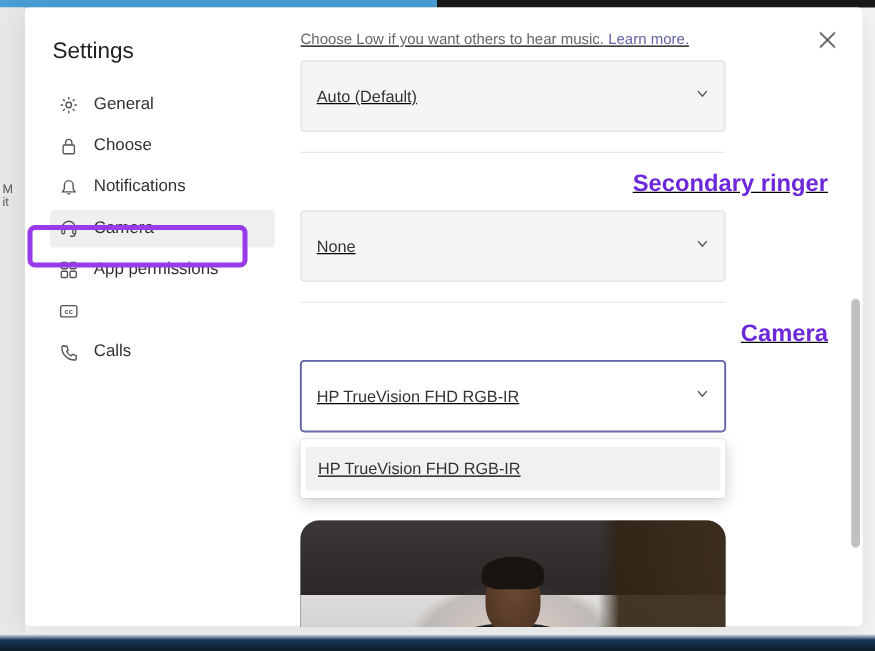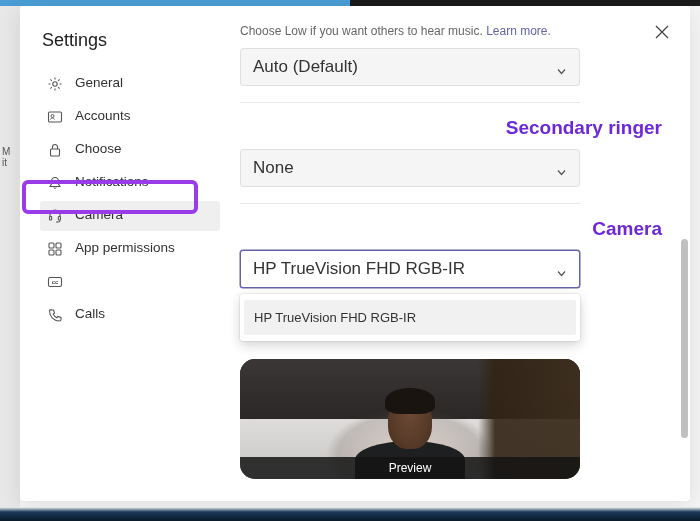--- a/index.html
+++ b/index.html
@@ -88,41 +88,42 @@
       border: 4px solid #9a3be9;
       border-radius: 6px;
       pointer-events: none;
       z-index: 10;
     }
     .content {
       flex: 1;
       padding: 18px 28px 10px 10px;
       overflow-y: auto;
       position: relative;
+      text-decoration: underline;
     }
     .hint-text {
       font-size: 12px;
       color: #666;
       margin-bottom: 10px;
     }
     .hint-text a {
       color: #6264a7;
       text-decoration: none;
       cursor: pointer;
     }
     .select {
       width: 340px;
       border: 1px solid #e0e0e0;
       background: #f5f5f5;
-      padding: 8px 12px;
+      padding: 20px 12px;
       border-radius: 3px;
-      font-size: 17px;
+      font-size: 13px;
       color: #333;
       display: flex;
-      align-items: flex-end;
+      align-items: flex-start;
       justify-content: space-between;
       cursor: pointer;
     }
     .select.highlight {
       border: 1px solid #6264a7;
       background: #fff;
       box-shadow: 0 0 0 0.5px #6264a7;
     }
     .chev {
       color: #555;
@@ -253,30 +254,20 @@
     <div class="sidebar-item">
       <span class="icon">
           <svg width="16" height="16" viewBox="0 0 16 16">
             <circle cx="8" cy="8" r="2.2" fill="none" stroke="currentColor" stroke-width="1.1"></circle>
             <path d="M8 1.5v2M8 12.5v2M14.5 8h-2M3.5 8h-2M12.6 3.4l-1.4 1.4M4.8 11.2l-1.4 1.4M12.6 12.6l-1.4-1.4M4.8 4.8L3.4 3.4" stroke="currentColor" stroke-width="1.1"></path>
           </svg>
         </span>
       <span>General</span>
     </div>
 
-    <div class="sidebar-item">
-      <span class="icon">
-          <svg width="16" height="16" viewBox="0 0 16 16">
-            <rect x="1.5" y="3" width="13" height="10" rx="1.2" fill="none" stroke="currentColor" stroke-width="1.1"></rect>
-            <circle cx="5.5" cy="7" r="1.5" fill="none" stroke="currentColor" stroke-width="1"></circle>
-            <path d="M3.5 10.5c.5-1 1.2-1.5 2-1.5s1.5.5 2 1.5" fill="none" stroke="currentColor" stroke-width="1"></path>
-          </svg>
-        </span>
-      <span>Accounts</span>
-    </div>
 
     <div class="sidebar-item">
       <span class="icon">
           <svg width="16" height="16" viewBox="0 0 16 16">
             <rect x="3.5" y="7" width="9" height="7" rx="1" fill="none" stroke="currentColor" stroke-width="1.1"></rect>
             <path d="M5.5 7V5a2.5 2.5 0 015 0v2" fill="none" stroke="currentColor" stroke-width="1.1"></path>
           </svg>
         </span>
       <span>Choose</span>
     </div>

